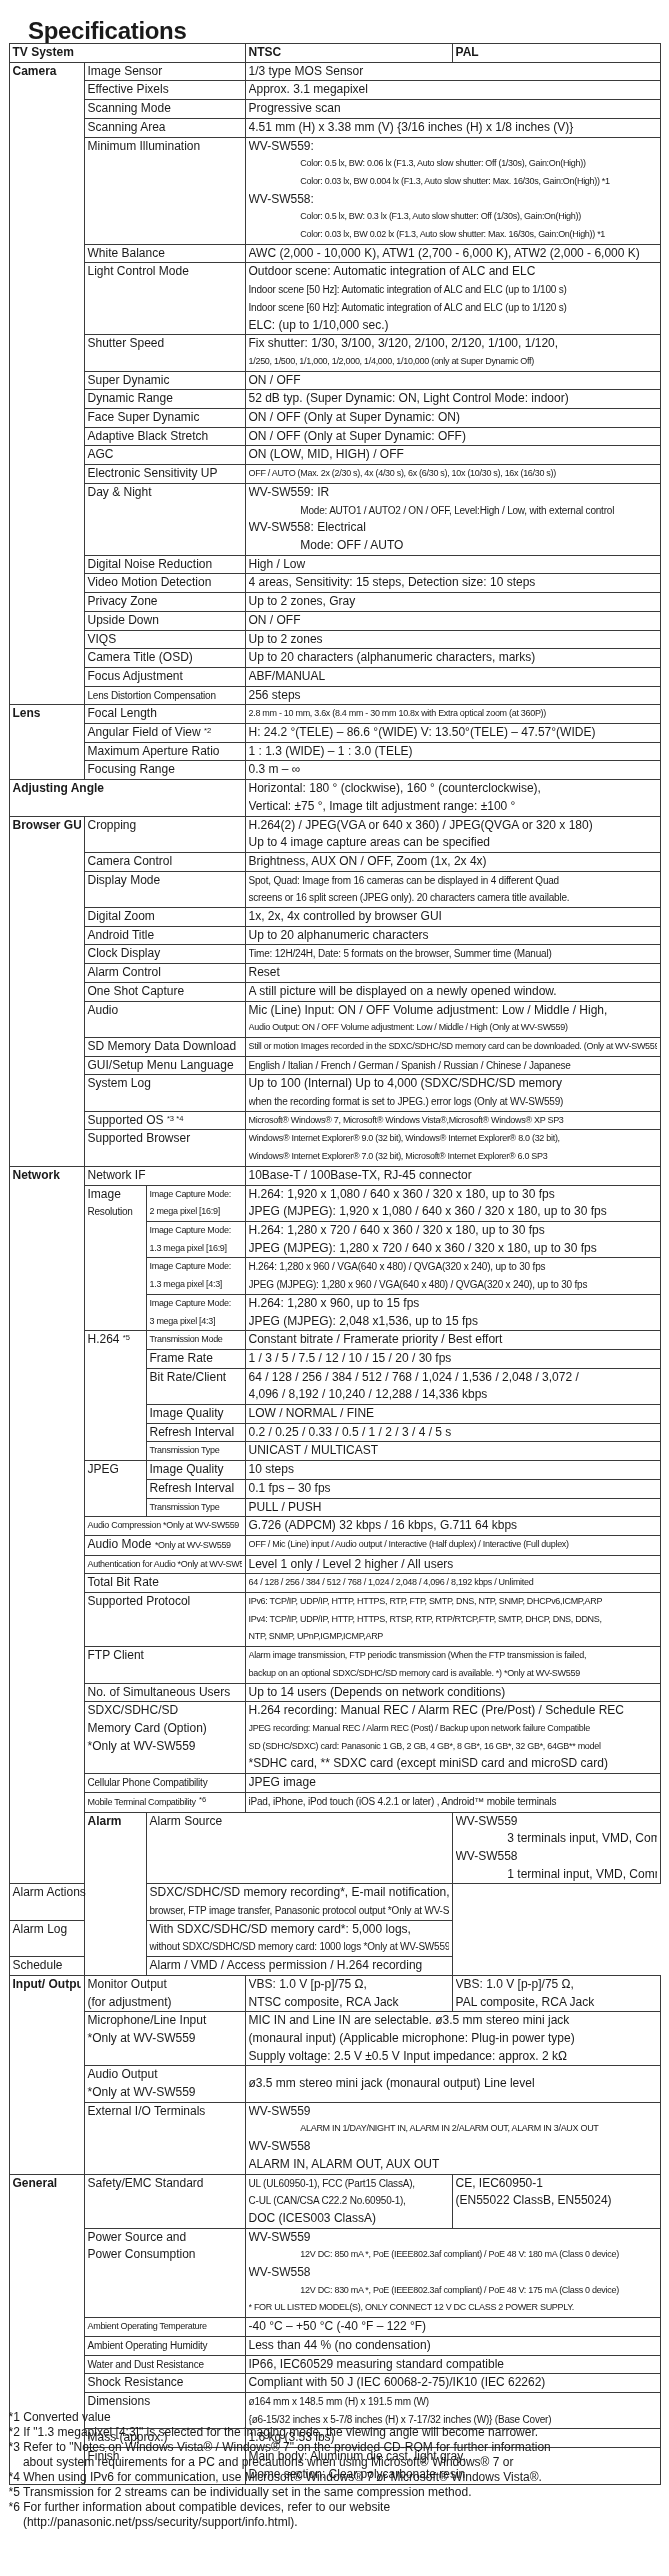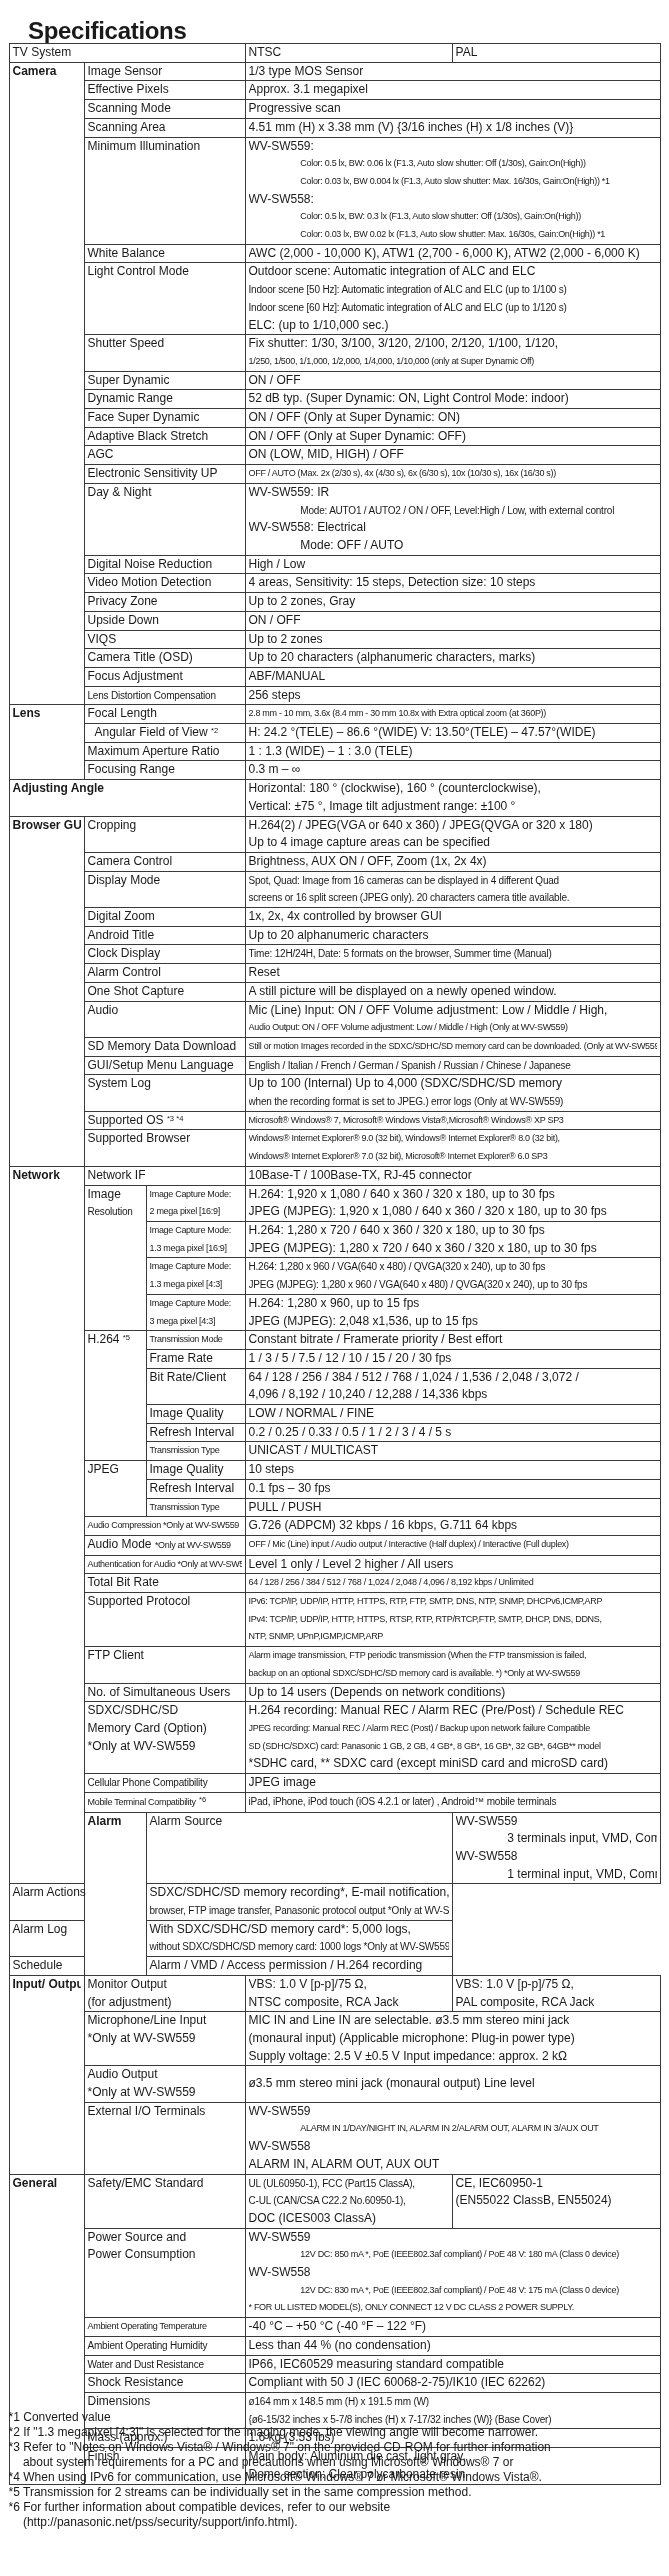--- a/index.html
+++ b/index.html
@@ -1,21 +1,21 @@
 <!DOCTYPE html>
 <html><head>
 <meta charset="utf-8">
 <style>
   html, body { margin: 0; padding: 0; background: #ffffff; }
   body { width: 669px; height: 2576px; font-family: "Liberation Sans", sans-serif; color: #1a1a1a; position: relative; overflow: hidden; }
   h1 { font-family: "Liberation Sans", sans-serif; font-weight: bold; font-size: 24px; margin: 7px; position: absolute; left: 21px; top: 9.6px; letter-spacing: -0.3px; }
   table.spec { position: absolute; left: 8.6px; top: 43px; width: 652px; border-collapse: collapse; table-layout: fixed; }
   table.spec td { border: 1px solid #3a3a3a; vertical-align: top; padding: 0 2.9px; font-size: 12px; line-height: 17.7px; }
   td.cat { font-weight: bold; }
-  td.hdr { font-weight: normal; }
+  td.hdr { font-weight: bold; }
   .ln { display: block; white-space: nowrap; overflow: hidden; }
   .sm { font-size: 10px; letter-spacing: -0.2px; }
   .xs { font-size: 9px; letter-spacing: -0.3px; }
   .ind { padding-left: 3.8px; margin-left: 48px; }
   .sup { font-size: 7.6px; vertical-align: top; position: relative; top: -1.9px; }
   .notes { position: absolute; left: 8.6px; top: 2410px; width: 660px; font-size: 12px; line-height: 15px; }
   .note { display: block; }
   .note .cont { display: block; padding-left: 14.3px; }
 </style>
 </head>
@@ -247,21 +247,21 @@
           <span class="ln">Lens</span>
         </td>
         <td colspan="2">
           <span class="ln">Focal Length</span>
         </td>
         <td colspan="2">
           <span class="ln xs">2.8 mm - 10 mm, 3.6x (8.4 mm - 30 mm 10.8x with Extra optical zoom (at 360P))</span>
         </td>
       </tr>
       <tr>
-        <td colspan="2"><span class="ln" style="display: inline; margin-left: 7px;">Angular Field of View</span> <span class="sup">*2</span></td>
+        <td colspan="2"><span class="ln" style="display: inline;">Angular Field of View</span> <span class="sup">*2</span></td>
         <td colspan="2">
           <span class="ln">H: 24.2 °(TELE) – 86.6 °(WIDE)  V: 13.50°(TELE) – 47.57°(WIDE)</span>
         </td>
       </tr>
       <tr>
         <td colspan="2">
           <span class="ln">Maximum Aperture Ratio</span>
         </td>
         <td colspan="2">
           <span class="ln">1 : 1.3 (WIDE) – 1 : 3.0 (TELE)</span>

